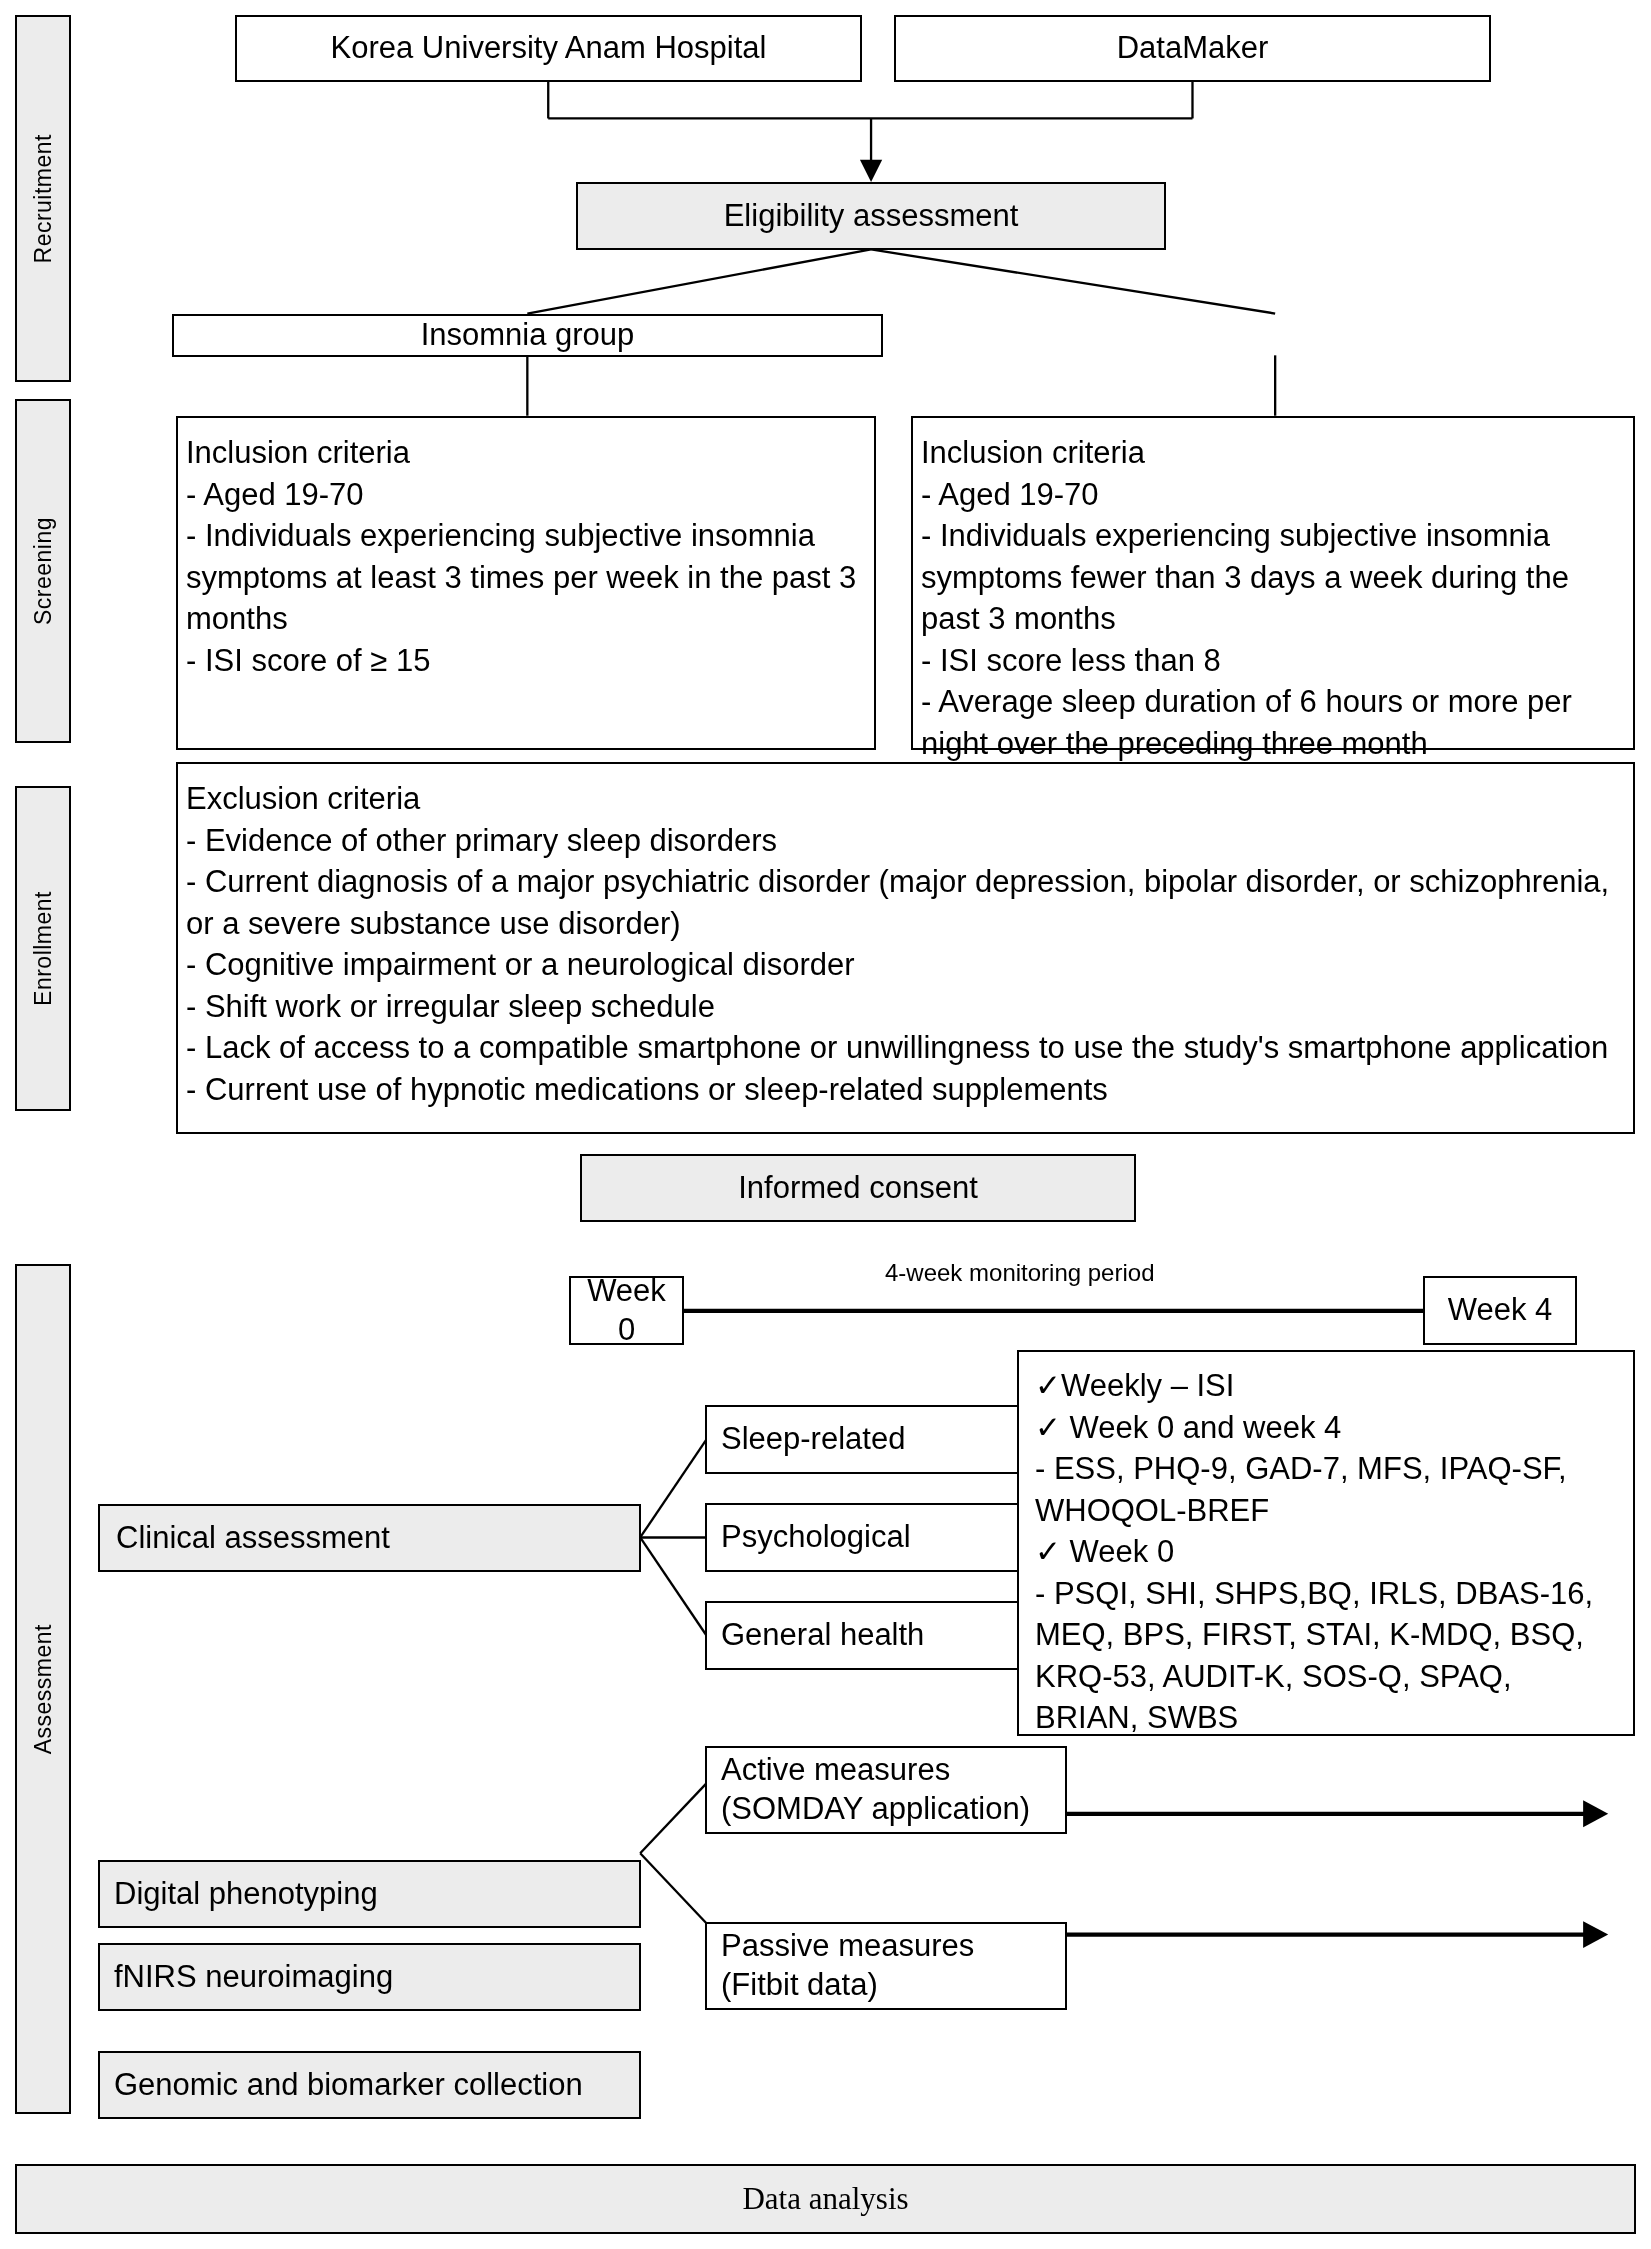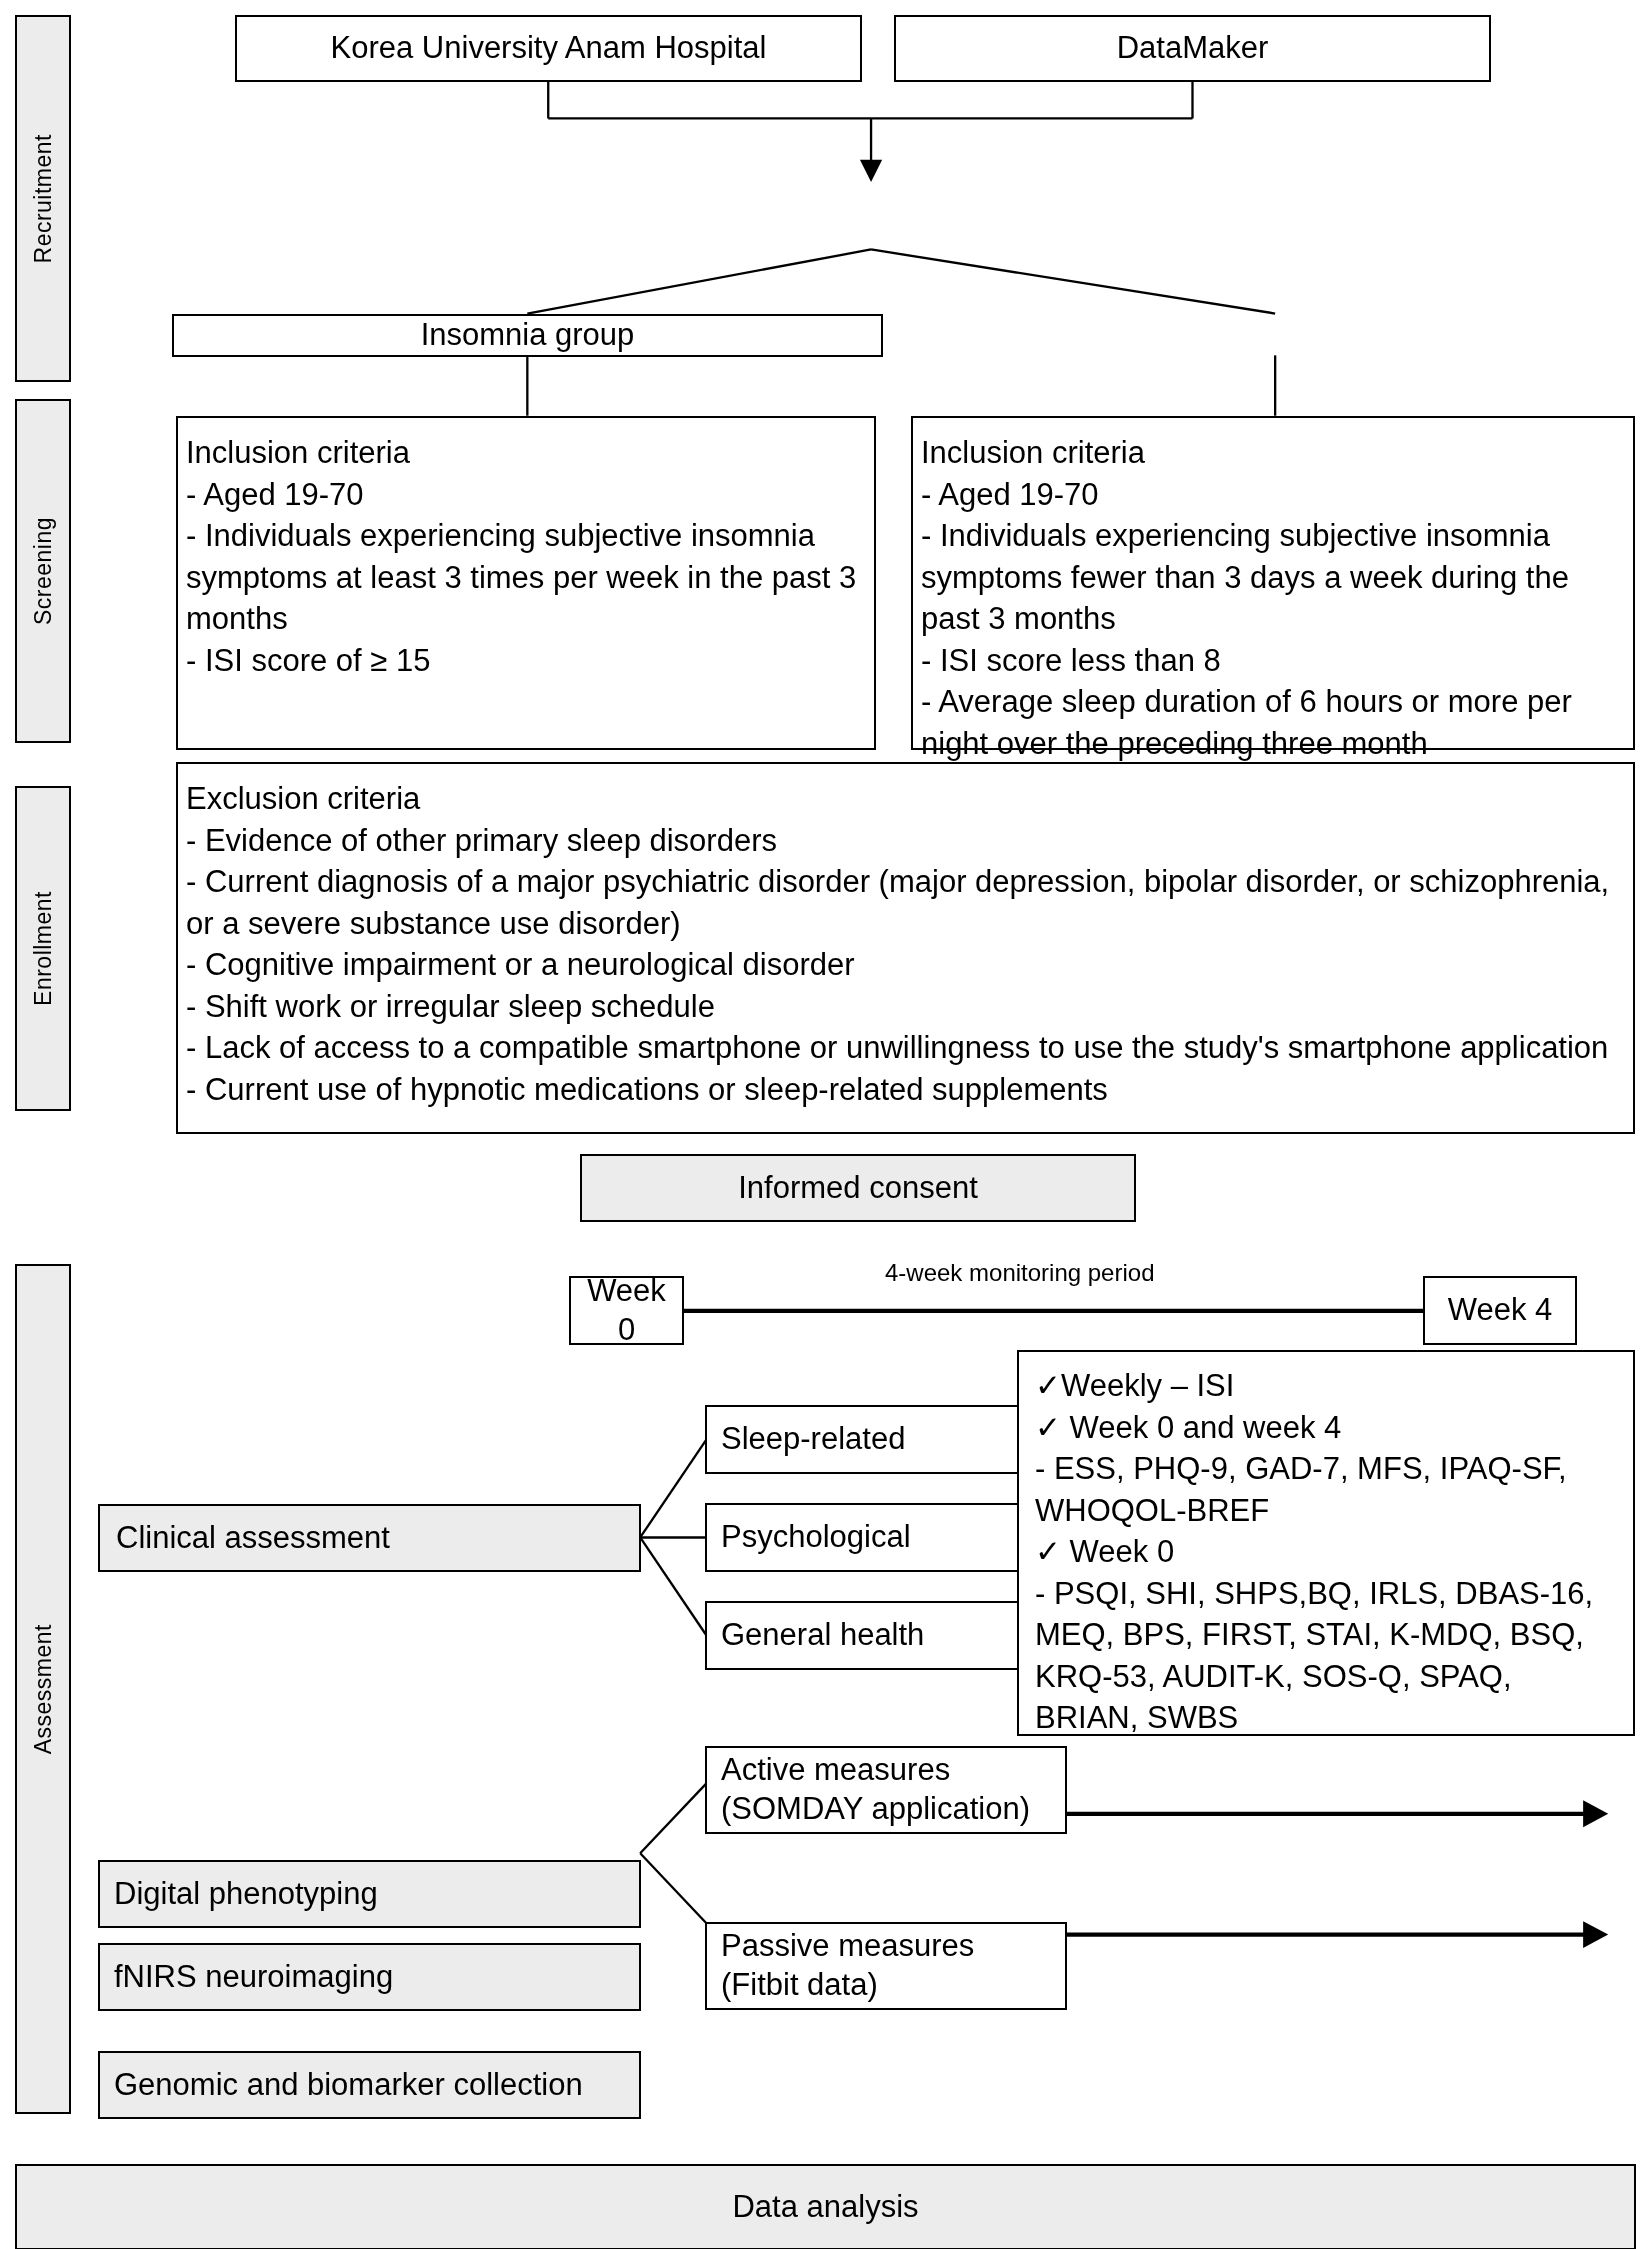--- a/index.html
+++ b/index.html
@@ -145,20 +145,23 @@
   </div>
 
   <div class="box" style="left:235px; top:15px; width:627px; height:67px;">
     <span>Korea University Anam Hospital</span>
   </div>
 
   <div class="box" style="left:894px; top:15px; width:597px; height:67px;">
     <span>DataMaker</span>
   </div>
 
+  <div class="box shaded" style="left:576px; top:182px; width:590px; height:68px;">
+    <span>Eligibility assessment</span>
+  </div>
 
   <div class="box" style="left:172px; top:314px; width:711px; height:43px;">
     <span>Insomnia group</span>
   </div>
 
 
   <div class="box left-align" style="left:176px; top:416px; width:700px; height:334px;">
     <span>Inclusion criteria
 - Aged 19-70
 - Individuals experiencing subjective insomnia symptoms at least 3 times per week in the past 3 months
@@ -236,18 +239,18 @@
   </div>
 
   <div class="box left-mid shaded" style="left:98px; top:1943px; width:543px; height:68px;">
     <span>fNIRS neuroimaging</span>
   </div>
 
   <div class="box left-mid shaded" style="left:98px; top:2051px; width:543px; height:68px;">
     <span>Genomic and biomarker collection</span>
   </div>
 
-  <div class="box shaded" style="left:15px; top:2164px; width:1621px; height:86px;">
+  <div class="box shaded" style="left:15px; top:2164px; width:1621px; height:70px;font-family:Liberation Serif, serif;">
     <span>Data analysis</span>
   </div>
 
 </div>
 
 
 </body></html>

